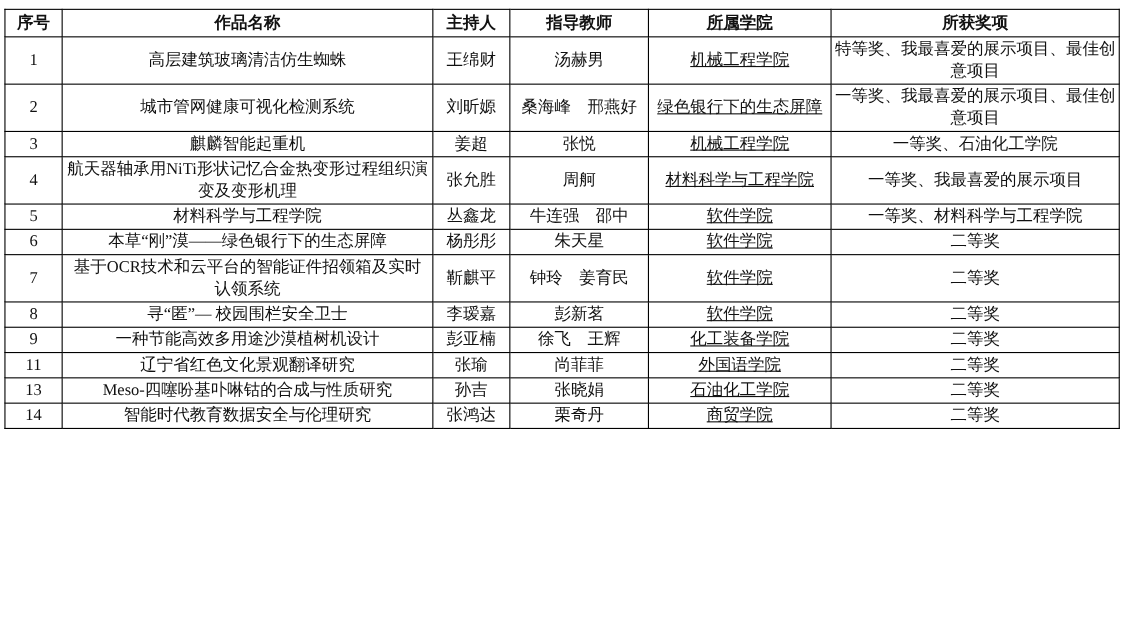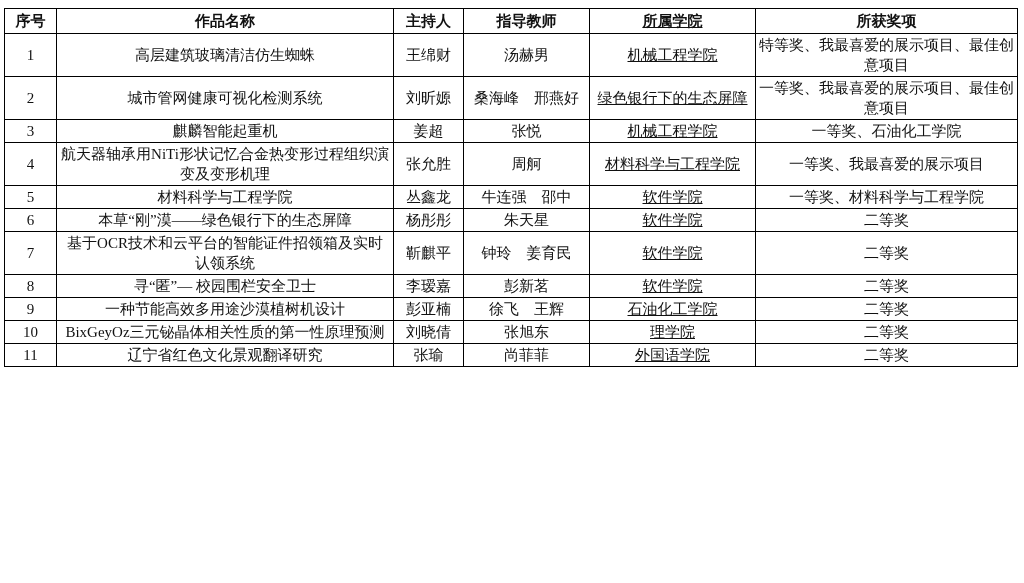--- a/index.html
+++ b/index.html
@@ -125,34 +125,42 @@
           <td class="col-leader">李瑷嘉</td>
           <td class="col-advisor">彭新茗</td>
           <td class="col-college">软件学院</td>
           <td class="col-awards">二等奖</td>
         </tr>
         <tr>
           <td class="col-no">9</td>
           <td class="col-title">一种节能高效多用途沙漠植树机设计</td>
           <td class="col-leader">彭亚楠</td>
           <td class="col-advisor">徐飞　王辉</td>
-          <td class="col-college">石油化工学院</td>
-          <td class="col-awards">二等奖</td>
-        </tr>
-        <tr>
-          <td class="col-no">10</td>
-          <td class="col-title">BixGeyOz三元铋晶体相关性质的第一性原理预测</td>
-          <td class="col-leader">刘晓倩</td>
-          <td class="col-advisor">张旭东</td>
-          <td class="col-college">理学院</td>
+          <td class="col-college">化工装备学院</td>
           <td class="col-awards">二等奖</td>
         </tr>
         <tr>
           <td class="col-no">11</td>
           <td class="col-title">辽宁省红色文化景观翻译研究</td>
           <td class="col-leader">张瑜</td>
           <td class="col-advisor">尚菲菲</td>
           <td class="col-college">外国语学院</td>
           <td class="col-awards">二等奖</td>
         </tr>
+        <tr>
+          <td class="col-no">13</td>
+          <td class="col-title">Meso-四噻吩基卟啉钴的合成与性质研究</td>
+          <td class="col-leader">孙吉</td>
+          <td class="col-advisor">张晓娟</td>
+          <td class="col-college">石油化工学院</td>
+          <td class="col-awards">二等奖</td>
+        </tr>
+        <tr>
+          <td class="col-no">14</td>
+          <td class="col-title">智能时代教育数据安全与伦理研究</td>
+          <td class="col-leader">张鸿达</td>
+          <td class="col-advisor">栗奇丹</td>
+          <td class="col-college">商贸学院</td>
+          <td class="col-awards">二等奖</td>
+        </tr>
       </tbody>
   </table>
 </div>
 
 </body></html>

